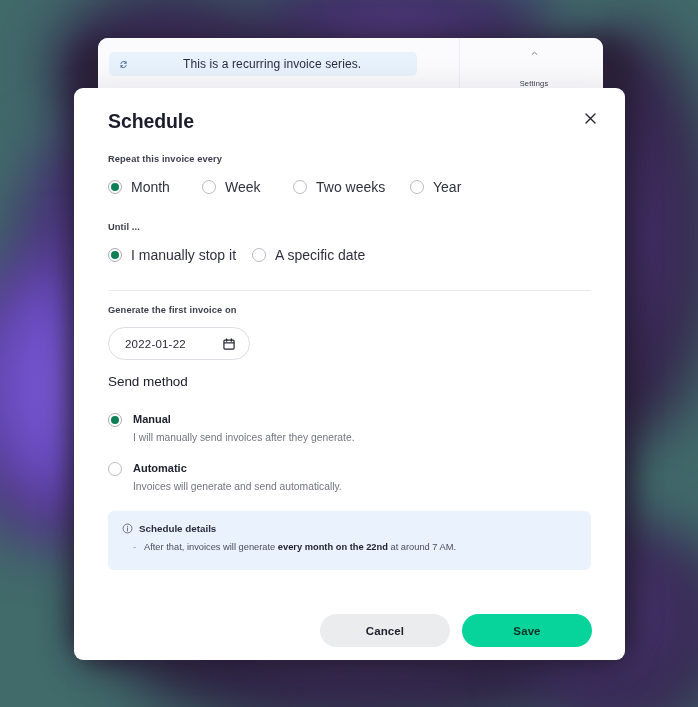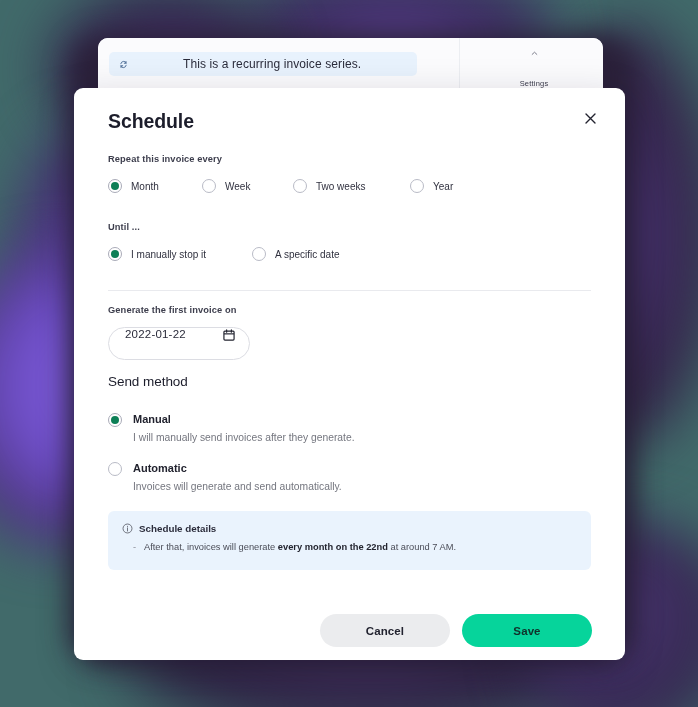--- a/index.html
+++ b/index.html
@@ -200,41 +200,41 @@
   .radio.sel::after {
     content: "";
     position: absolute;
     left: 50%; top: 50%;
     transform: translate(-50%,-50%);
     width: 8px; height: 8px;
     border-radius: 50%;
     background: #0d7f56;
   }
   .radio-label {
-    font-size: 10px;
+    font-size: 14px;
     color: #30313f;
   }
 
   hr.divider {
     position: absolute;
     left: 34px;
     width: 483px;
     height: 1px;
     border: none;
     background: #e9eaee;
   }
 
   
   .date-input {
     width: 142px; height: 33px;
     border: 1.2px solid #dcdde3;
     border-radius: 17px;
     background: #fff;
     display: flex;
-    align-items: flex-start;
+    align-items: center;
     justify-content: space-between;
     padding: 0 13px 0 16px;
     cursor: pointer;
   }
   .date-input .val {
     font-size: 11.5px;
     color: #2b2c3b;
     letter-spacing: .2px;
   }
   .cal-icon { width: 14px; height: 14px; display: block; }

